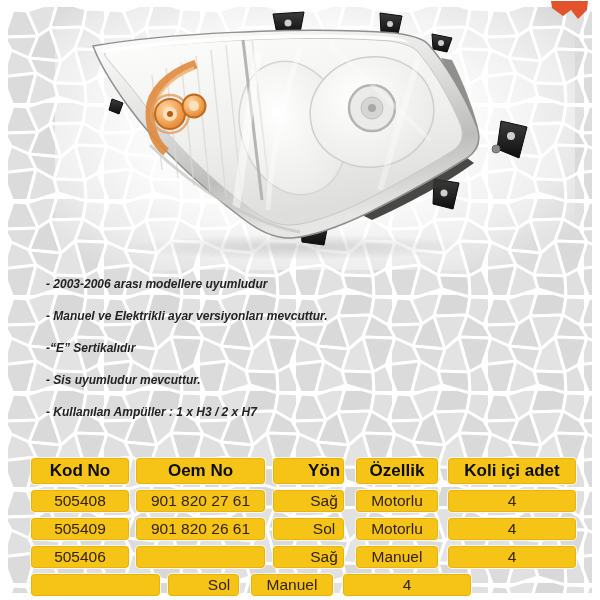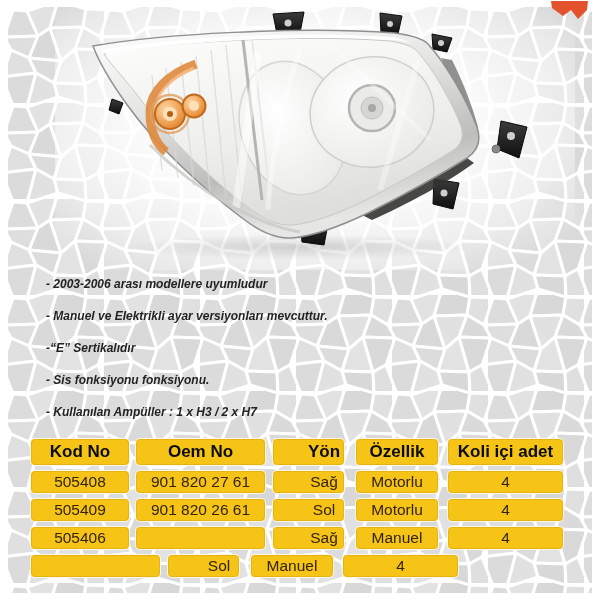--- a/index.html
+++ b/index.html
@@ -19,37 +19,37 @@
   }
   .headlight-svg{position:absolute;left:0;top:0;width:600px;height:280px;}
   .corner-logo{position:absolute;left:548px;top:0;width:46px;height:24px;}
 
   .features{position:absolute;left:46px;top:268px;width:530px;}
   .feature-line{
     font-style:italic;font-weight:bold;font-size:12px;line-height:32px;
     color:#232323;white-space:nowrap;
   }
 
-  .spec-table{position:absolute;left:30px;top:438px;width:547px;display:flex;flex-direction:column;}
+  .spec-table{position:absolute;left:30px;top:457px;width:547px;display:flex;flex-direction:column;}
   .t-row{display:flex;flex-direction:row;margin-bottom:4px;}
   .t-cell{
     box-sizing:border-box;height:24px;
     background:#f5c416;
     border:1px solid rgba(255,255,255,0.9);
     box-shadow:inset 0 0 0 1px rgba(205,150,10,0.35);
     border-radius:5px;
     display:flex;align-items:center;justify-content:center;
     font-size:15.5px;color:#33230d;
   }
   .t-head .t-cell{height:28px;font-weight:bold;font-size:17px;color:#0c0c0c;}
   .c0{width:100px;margin-right:5px;}
   .c1{width:131px;margin-right:6px;}
   .c2{width:73px;margin-right:10px;padding-left:31px;}
   .c3{width:84px;margin-right:8px;}
-  .c4{width:117px;margin-right:0;}
+  .c4{width:130px;margin-right:0;}
 </style>
 </head>
 <body>
 
 <svg class="mosaic" xmlns="http://www.w3.org/2000/svg">
   <defs>
     <pattern id="pav" patternUnits="userSpaceOnUse" width="96" height="96">
       <rect width="96" height="96" fill="#ffffff"></rect>
       <g stroke="#ffffff" stroke-width="3" stroke-linejoin="round">
         <polygon points="5,3 19,4 30,29 -4,30" fill="#dcdcdc"></polygon>
@@ -195,21 +195,21 @@
 </svg>
 
 <svg class="corner-logo" viewBox="0 0 46 24" xmlns="http://www.w3.org/2000/svg">
   <polygon points="3,1 40,1 39,10 30,19 23,10 15,16 4,8" fill="#e2532d"></polygon>
 </svg>
 
 <div class="features">
   <div class="feature-line">- 2003-2006 arası modellere uyumludur</div>
   <div class="feature-line">- Manuel ve Elektrikli ayar versiyonları mevcuttur.</div>
   <div class="feature-line">-“E” Sertikalıdır</div>
-  <div class="feature-line">- Sis fonksiyonu fonksiyonu.</div>
+  <div class="feature-line">- Sis uyumludur mevcuttur.</div>
   <div class="feature-line">- Kullanılan Ampüller : 1 x H3  /  2 x H7</div>
 </div>
 
 <div class="spec-table">
   <div class="t-row t-head">
     <div class="t-cell c0">Kod No</div>
     <div class="t-cell c1">Oem No</div>
     <div class="t-cell c2">Yön</div>
     <div class="t-cell c3">Özellik</div>
     <div class="t-cell c4">Koli içi adet</div>

